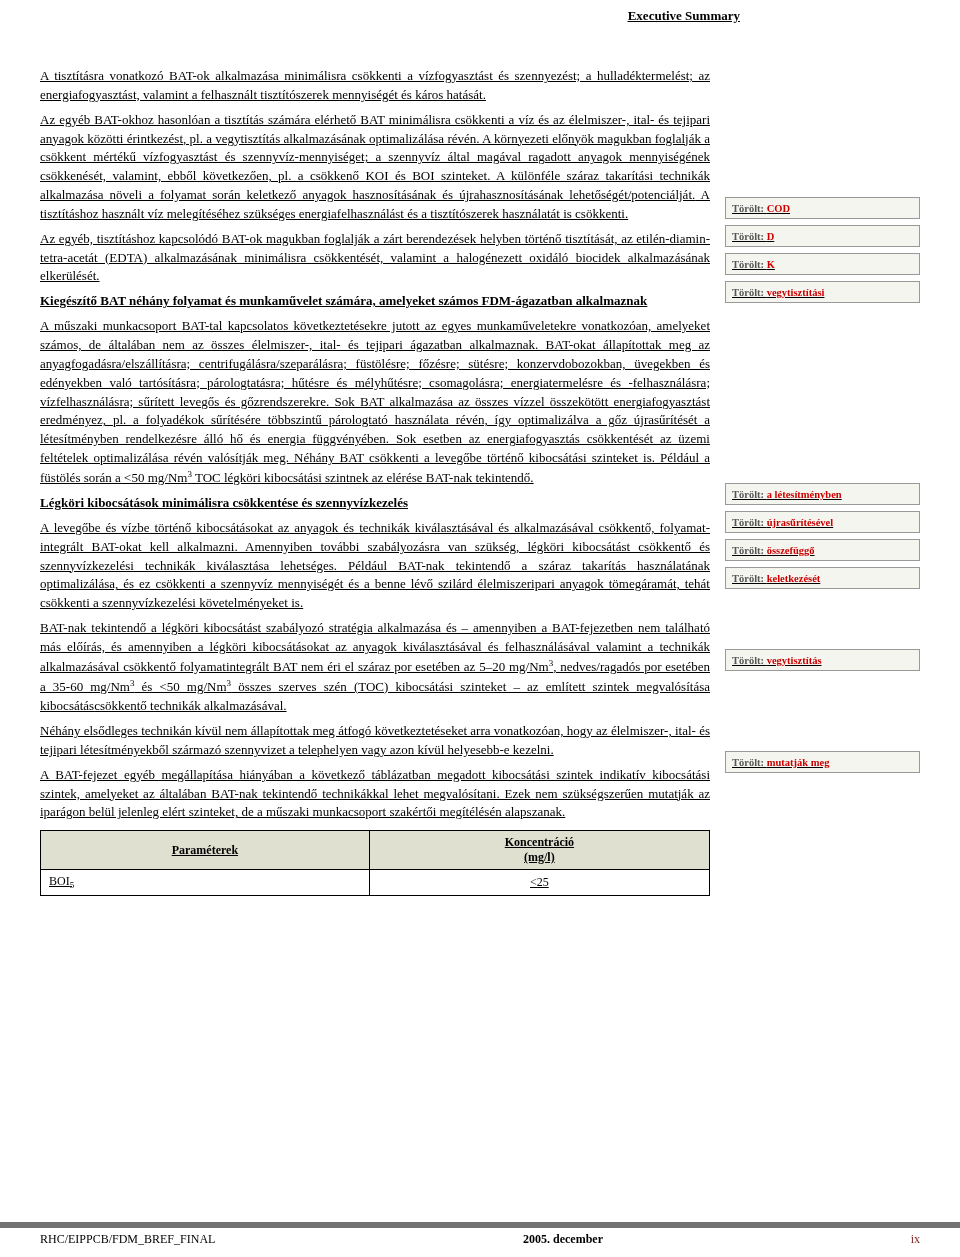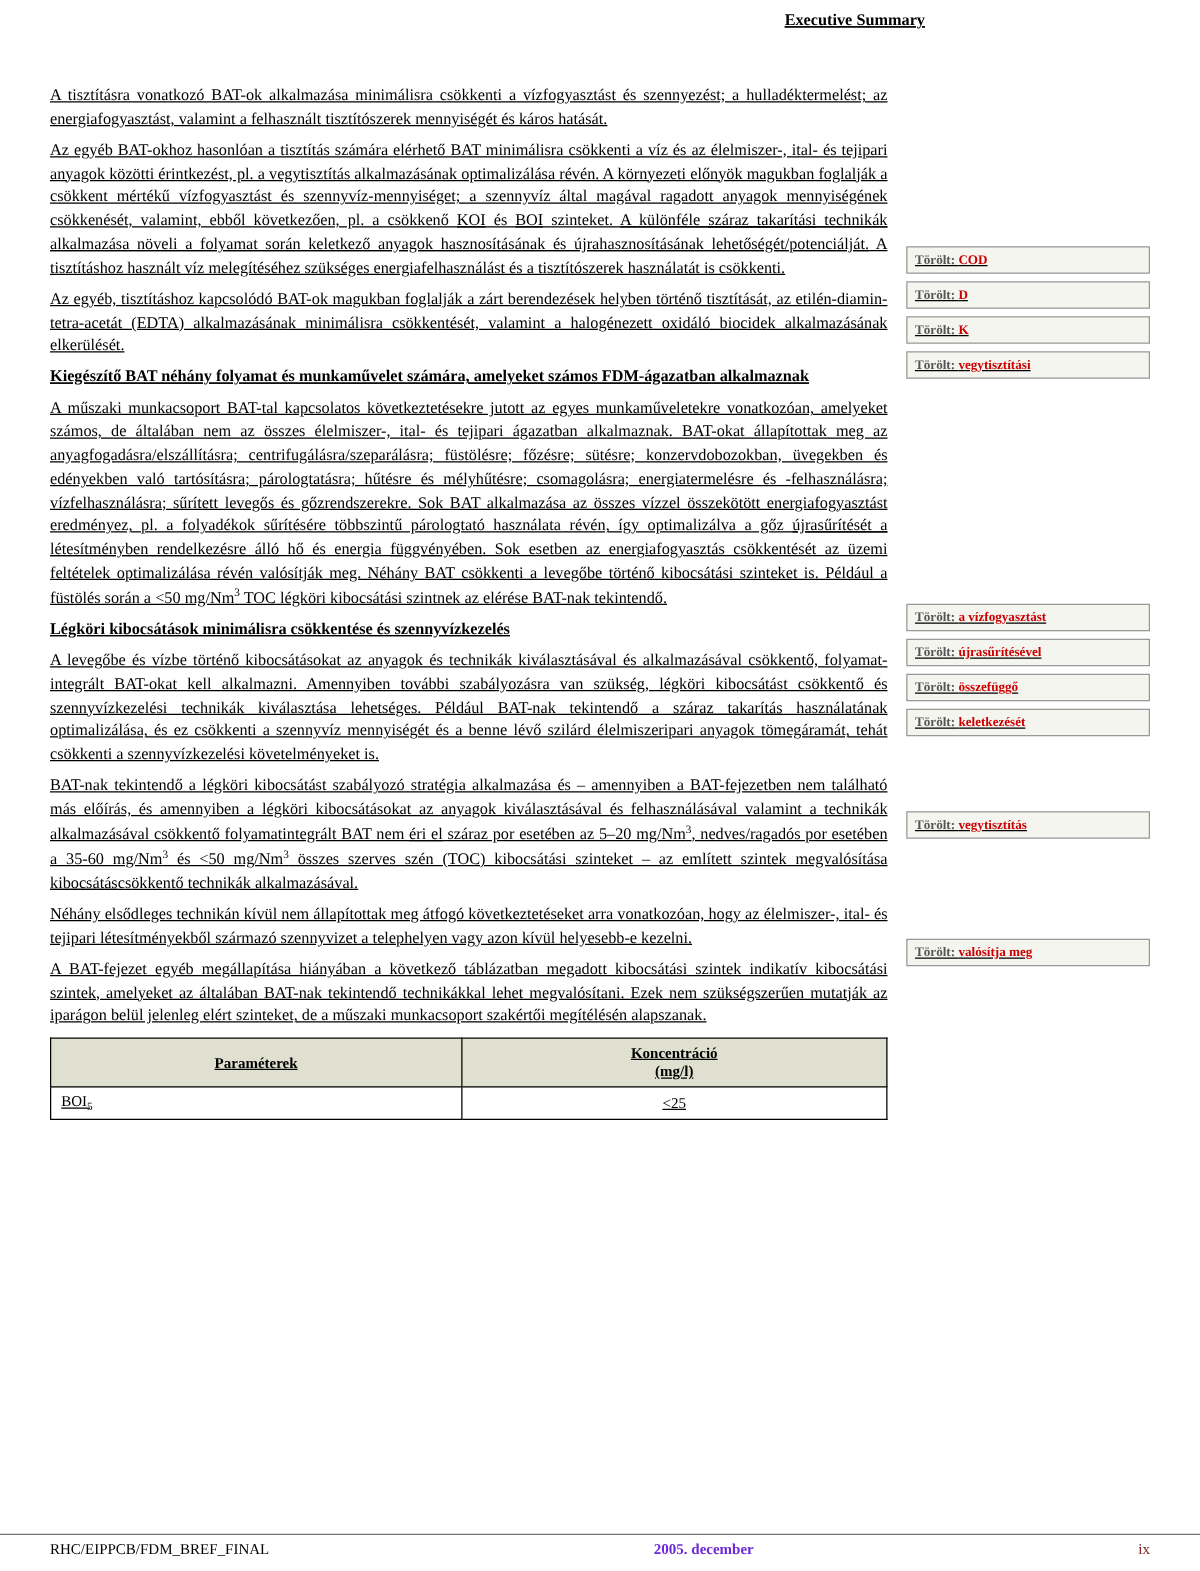--- a/index.html
+++ b/index.html
@@ -95,25 +95,25 @@
     }
     .footer {
       position: absolute;
       bottom: 10px;
       left: 0;
       right: 0;
       display: flex;
       justify-content: space-between;
       padding: 0 40px;
       font-size: 12px;
-      border-top: 1px solid #737373;
+      border-top: 6px solid #737373;
       padding-top: 4px;
     }
     .footer-left { color: #000; }
-    .footer-center { color: #6d28d9; font-weight: bold; text-align: center; }
+    .footer-center { color: #000000; font-weight: bold; text-align: center; }
     .footer-right { color: #7f1d1d; }
     .sidebar-group {
       margin-bottom: 10px;
     }
     sub { font-size: 9px; }
     sup { font-size: 9px; }
   </style>
 </head>
 <body>
 
@@ -214,21 +214,21 @@
         </div>
         <div class="sidebar-box">
           <span class="sidebar-label">Törölt: </span>
           <span class="sidebar-deleted">vegytisztítási</span>
         </div>
       </div>
 
       <div class="sidebar-group" style="margin-top: 180px;">
         <div class="sidebar-box">
           <span class="sidebar-label">Törölt: </span>
-          <span class="sidebar-deleted">a vízfogyasztást</span>
+          <span class="sidebar-deleted">a létesítményben</span>
         </div>
         <div class="sidebar-box">
           <span class="sidebar-label">Törölt: </span>
           <span class="sidebar-deleted">újrasűrítésével</span>
         </div>
         <div class="sidebar-box">
           <span class="sidebar-label">Törölt: </span>
           <span class="sidebar-deleted">összefüggő</span>
         </div>
         <div class="sidebar-box">
@@ -240,21 +240,21 @@
       <div class="sidebar-group" style="margin-top: 60px;">
         <div class="sidebar-box">
           <span class="sidebar-label">Törölt: </span>
           <span class="sidebar-deleted">vegytisztítás</span>
         </div>
       </div>
 
       <div class="sidebar-group" style="margin-top: 80px;">
         <div class="sidebar-box">
           <span class="sidebar-label">Törölt: </span>
-          <span class="sidebar-deleted">valósítja meg</span>
+          <span class="sidebar-deleted">mutatják meg</span>
         </div>
       </div>
 
 
     </div>
 
   </div>
 
   <div class="footer">
     <span class="footer-left">RHC/EIPPCB/FDM_BREF_FINAL</span>

